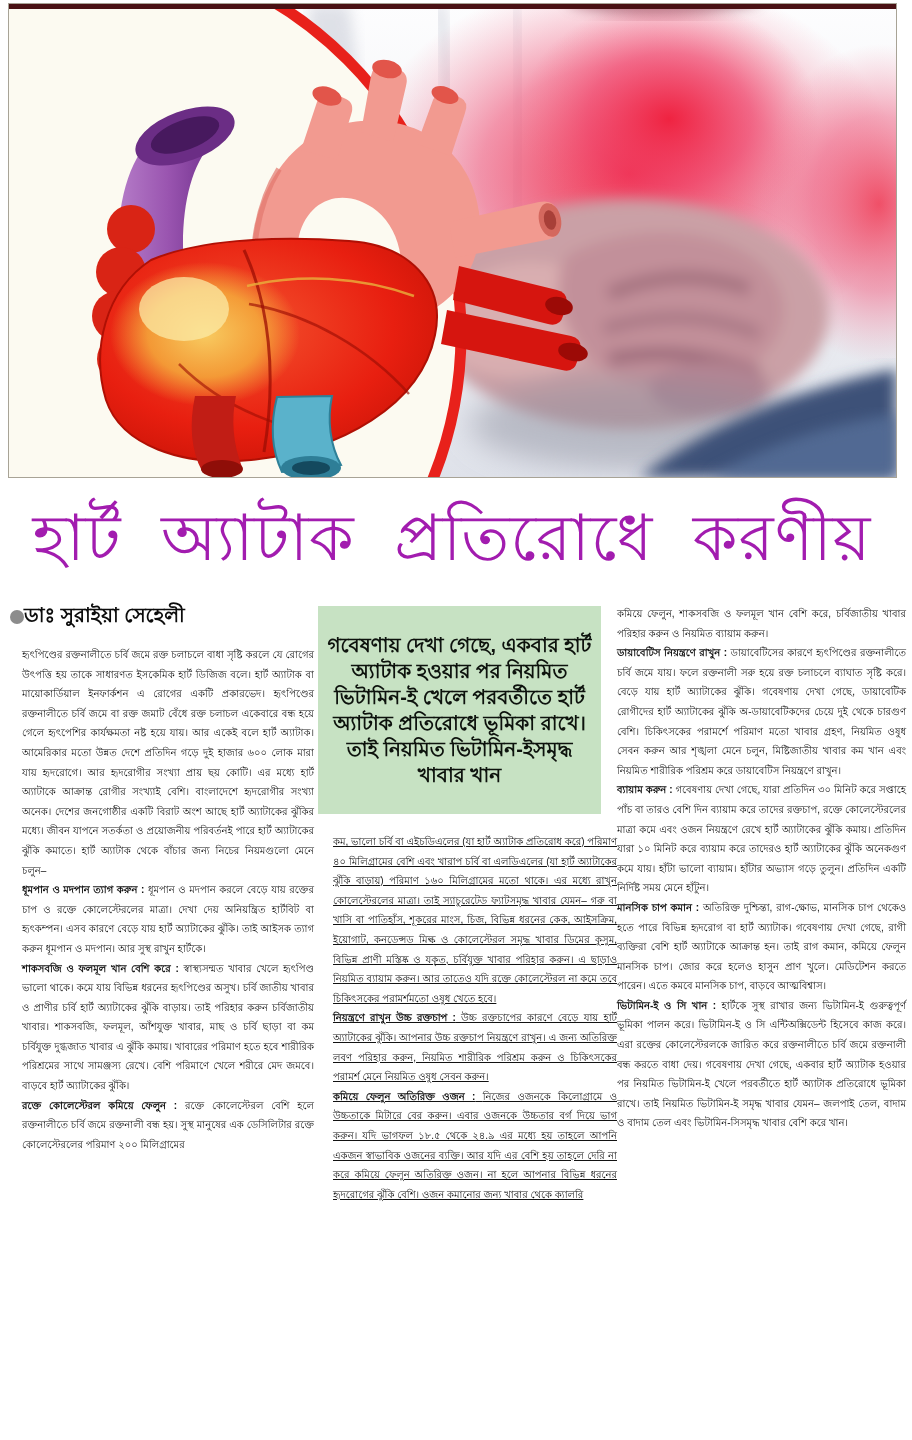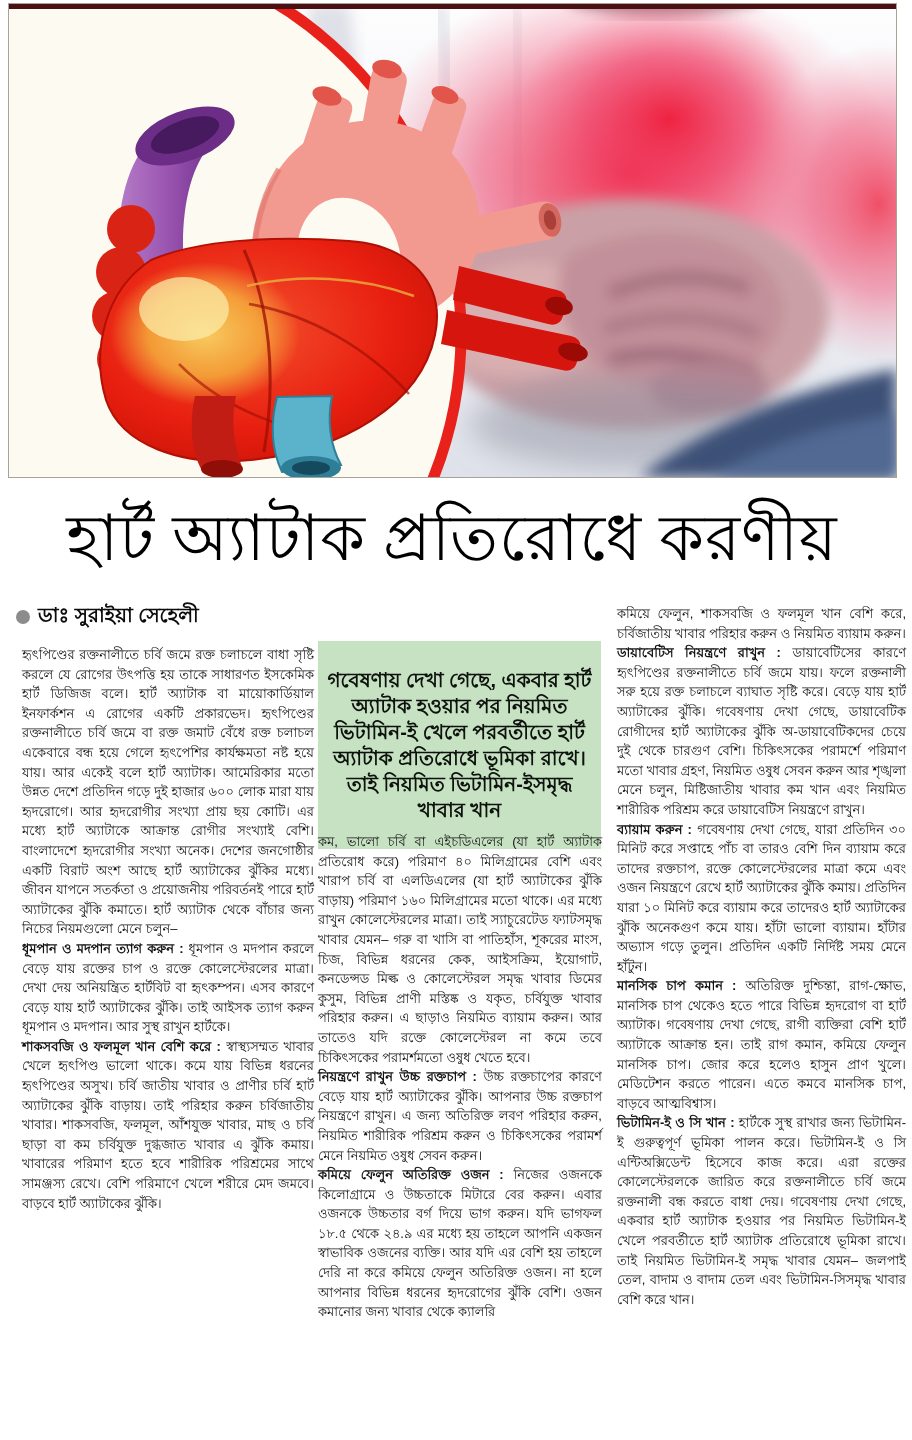--- a/index.html
+++ b/index.html
@@ -10,46 +10,46 @@
   
   .hero{
     position:absolute;left:8px;top:3px;width:887px;height:473px;
     border:1px solid #a8a396;box-sizing:content-box;overflow:hidden;background:#f7f1e2;
   }
   .hero svg{display:block;}
   
   .headline{
     position:absolute;left:0;top:487px;width:904px;height:110px;
     display:flex;align-items:center;justify-content:center;
-    color:#000000;font-size:64px;font-weight:normal;letter-spacing:1px;
-    font-family:Liberation Serif, serif;white-space:nowrap;
+    color:#a21caf;font-size:64px;font-weight:normal;letter-spacing:1px;
+    font-family:Liberation Mono, monospace;white-space:nowrap;
   }
   
   .byline{
-    position:absolute;left:16px;top:600px;width:292px;
-    display:flex;align-items:center;gap:8px;
+    position:absolute;left:10px;top:600px;width:292px;
+    display:flex;align-items:center;
   }
   .byline .dot{
     width:14px;height:14px;border-radius:50%;background:#8c8c8c;flex:0 0 auto;
   }
   .byline .name{font-weight:bold;font-size:20px;color:#0c0c0c;}
   
   .col{
-    position:absolute;color:#121212;font-size:13px;line-height:19.6px;
+    position:absolute;color:#121212;font-size:10px;line-height:19.6px;
     text-align:justify;
   }
   .col p{margin:0;}
   .col b{font-weight:bold;}
   #col1{left:22px;top:645px;width:292px;}
-  #col2{left:318px;top:832px;width:284px;}
+  #col2{left:333px;top:832px;width:284px;text-decoration:underline;}
   #col3{left:617px;top:604px;width:289px;}
   
   .highlight-box{
     position:absolute;left:318px;top:606px;width:283px;height:208px;box-sizing:border-box;
-    background:#c7e2c3;padding:12px 8px;display:flex;align-items:center;justify-content:center;margin-top:35px;
+    background:#c7e2c3;padding:12px 8px;display:flex;align-items:center;justify-content:center;
   }
   .highlight-box .txt{
     font-size:20px;font-weight:bold;line-height:26px;text-align:center;color:#0d120d;
   }
 </style>
 </head>
 <body>
 
 <div class="hero">
   <svg width="887" height="473" viewBox="0 0 887 473">
@@ -175,20 +175,21 @@
 
 <div class="byline">
   <span class="dot"></span>
   <span class="name">ডাঃ সুরাইয়া সেহেলী</span>
 </div>
 
 <div class="col" id="col1">
   <p><span>হৃৎপিণ্ডের রক্তনালীতে চর্বি জমে রক্ত চলাচলে বাধা সৃষ্টি করলে যে রোগের উৎপত্তি হয় তাকে সাধারণত ইসকেমিক হার্ট ডিজিজ বলে। হার্ট অ্যাটাক বা মায়োকার্ডিয়াল ইনফার্কশন এ রোগের একটি প্রকারভেদ। হৃৎপিণ্ডের রক্তনালীতে চর্বি জমে বা রক্ত জমাট বেঁধে রক্ত চলাচল একেবারে বন্ধ হয়ে গেলে হৃৎপেশির কার্যক্ষমতা নষ্ট হয়ে যায়। আর একেই বলে হার্ট অ্যাটাক। আমেরিকার মতো উন্নত দেশে প্রতিদিন গড়ে দুই হাজার ৬০০ লোক মারা যায় হৃদরোগে। আর হৃদরোগীর সংখ্যা প্রায় ছয় কোটি। এর মধ্যে হার্ট অ্যাটাকে আক্রান্ত রোগীর সংখ্যাই বেশি। বাংলাদেশে হৃদরোগীর সংখ্যা অনেক। দেশের জনগোষ্ঠীর একটি বিরাট অংশ আছে হার্ট অ্যাটাকের ঝুঁকির মধ্যে। জীবন যাপনে সতর্কতা ও প্রয়োজনীয় পরিবর্তনই পারে হার্ট অ্যাটাকের ঝুঁকি কমাতে। হার্ট অ্যাটাক থেকে বাঁচার জন্য নিচের নিয়মগুলো মেনে চলুন–</span></p>
   <p><b>ধূমপান ও মদপান ত্যাগ করুন :</b> <span>ধূমপান ও মদপান করলে বেড়ে যায় রক্তের চাপ ও রক্তে কোলেস্টেরলের মাত্রা। দেখা দেয় অনিয়ন্ত্রিত হার্টবিট বা হৃৎকম্পন। এসব কারণে বেড়ে যায় হার্ট অ্যাটাকের ঝুঁকি। তাই আইসক ত্যাগ করুন ধূমপান ও মদপান। আর সুস্থ রাখুন হার্টকে।</span></p>
   <p><b>শাকসবজি ও ফলমূল খান বেশি করে :</b> <span>স্বাস্থ্যসম্মত খাবার খেলে হৃৎপিণ্ড ভালো থাকে। কমে যায় বিভিন্ন ধরনের হৃৎপিণ্ডের অসুখ। চর্বি জাতীয় খাবার ও প্রাণীর চর্বি হার্ট অ্যাটাকের ঝুঁকি বাড়ায়। তাই পরিহার করুন চর্বিজাতীয় খাবার। শাকসবজি, ফলমূল, আঁশযুক্ত খাবার, মাছ ও চর্বি ছাড়া বা কম চর্বিযুক্ত দুগ্ধজাত খাবার এ ঝুঁকি কমায়। খাবারের পরিমাণ হতে হবে শারীরিক পরিশ্রমের সাথে সামঞ্জস্য রেখে। বেশি পরিমাণে খেলে শরীরে মেদ জমবে। বাড়বে হার্ট অ্যাটাকের ঝুঁকি।</span></p>
+  <p><b>রক্তে কোলেস্টেরল কমিয়ে ফেলুন :</b> <span>রক্তে কোলেস্টেরল বেশি হলে রক্তনালীতে চর্বি জমে রক্তনালী বন্ধ হয়। সুস্থ মানুষের এক ডেসিলিটার রক্তে কোলেস্টেরলের পরিমাণ ২০০ মিলিগ্রামের</span></p>
 </div>
 
 <div class="highlight-box">
   <div class="txt">গবেষণায় দেখা গেছে, একবার হার্ট অ্যাটাক হওয়ার পর নিয়মিত ভিটামিন-ই খেলে পরবর্তীতে হার্ট অ্যাটাক প্রতিরোধে ভূমিকা রাখে। তাই নিয়মিত ভিটামিন-ইসমৃদ্ধ খাবার খান</div>
 </div>
 
 <div class="col" id="col2">
   <p><span>কম, ভালো চর্বি বা এইচডিএলের (যা হার্ট অ্যাটাক প্রতিরোধ করে) পরিমাণ ৪০ মিলিগ্রামের বেশি এবং খারাপ চর্বি বা এলডিএলের (যা হার্ট অ্যাটাকের ঝুঁকি বাড়ায়) পরিমাণ ১৬০ মিলিগ্রামের মতো থাকে। এর মধ্যে রাখুন কোলেস্টেরলের মাত্রা। তাই স্যাচুরেটেড ফ্যাটসমৃদ্ধ খাবার যেমন– গরু বা খাসি বা পাতিহাঁস, শূকরের মাংস, চিজ, বিভিন্ন ধরনের কেক, আইসক্রিম, ইয়োগাট, কনডেন্সড মিল্ক ও কোলেস্টেরল সমৃদ্ধ খাবার ডিমের কুসুম, বিভিন্ন প্রাণী মস্তিষ্ক ও যকৃত, চর্বিযুক্ত খাবার পরিহার করুন। এ ছাড়াও নিয়মিত ব্যায়াম করুন। আর তাতেও যদি রক্তে কোলেস্টেরল না কমে তবে চিকিৎসকের পরামর্শমতো ওষুধ খেতে হবে।</span></p>
   <p><b>নিয়ন্ত্রণে রাখুন উচ্চ রক্তচাপ :</b> <span>উচ্চ রক্তচাপের কারণে বেড়ে যায় হার্ট অ্যাটাকের ঝুঁকি। আপনার উচ্চ রক্তচাপ নিয়ন্ত্রণে রাখুন। এ জন্য অতিরিক্ত লবণ পরিহার করুন, নিয়মিত শারীরিক পরিশ্রম করুন ও চিকিৎসকের পরামর্শ মেনে নিয়মিত ওষুধ সেবন করুন।</span></p>
   <p><b>কমিয়ে ফেলুন অতিরিক্ত ওজন :</b> <span>নিজের ওজনকে কিলোগ্রামে ও উচ্চতাকে মিটারে বের করুন। এবার ওজনকে উচ্চতার বর্গ দিয়ে ভাগ করুন। যদি ভাগফল ১৮.৫ থেকে ২৪.৯ এর মধ্যে হয় তাহলে আপনি একজন স্বাভাবিক ওজনের ব্যক্তি। আর যদি এর বেশি হয় তাহলে দেরি না করে কমিয়ে ফেলুন অতিরিক্ত ওজন। না হলে আপনার বিভিন্ন ধরনের হৃদরোগের ঝুঁকি বেশি। ওজন কমানোর জন্য খাবার থেকে ক্যালরি</span></p>

